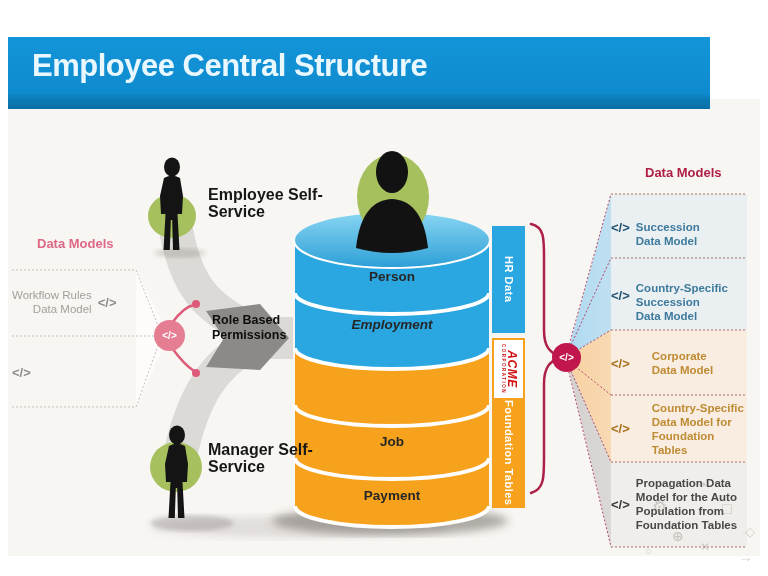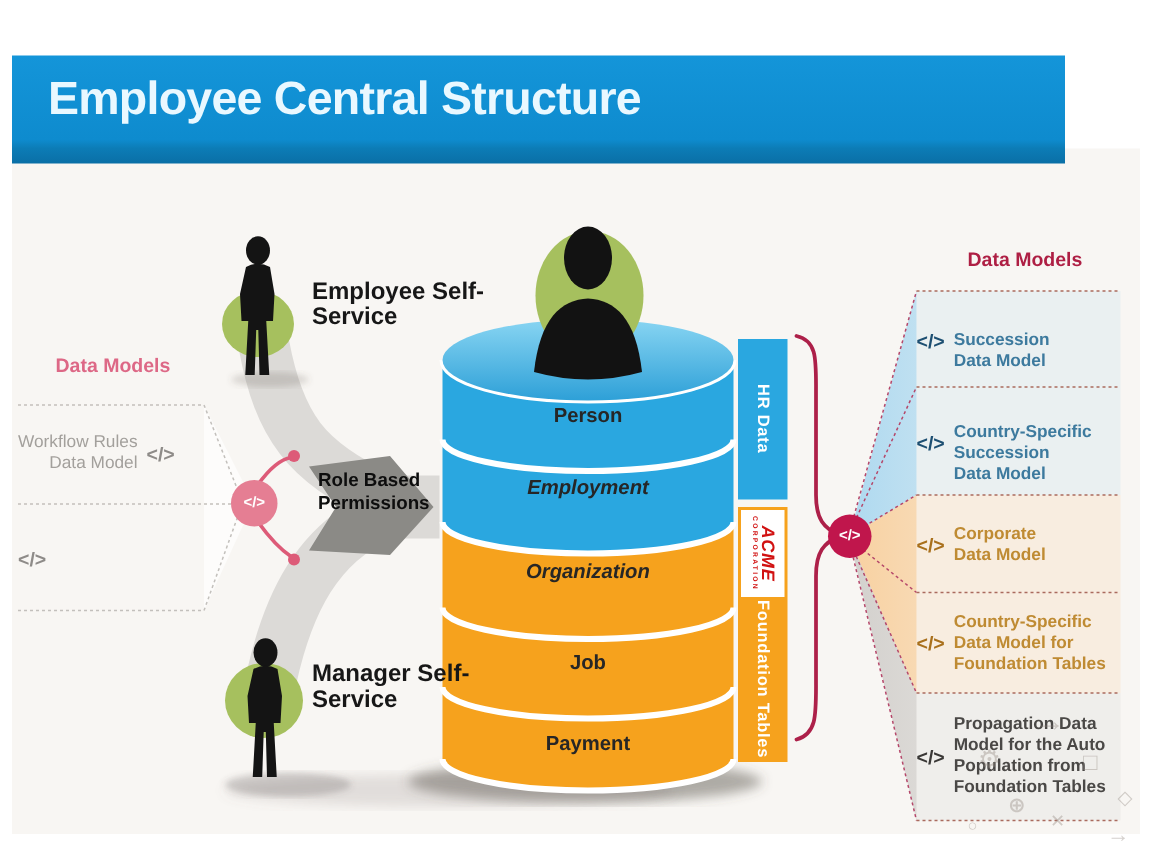--- a/index.html
+++ b/index.html
@@ -61,21 +61,21 @@
                     letter-spacing:1.5px; line-height:5px; }
   .fnd-text { position:absolute; left:0; top:62px; width:100%; height:106px; }
 
   
   .r-title { position:absolute; left:645px; top:165px; font-size:13px; font-weight:bold; color:#ae1f44; }
   .r-item { position:absolute; left:611px; width:138px;
             display:flex; align-items:center; gap:6px; }
   .r-item .lbl { font-size:11.5px; line-height:14px; font-weight:600; }
   .r-item .ico { font-size:13px; font-weight:bold; }
   .c-blue   .lbl { color:#3d7a9e;margin-top:13px; }  .c-blue   .ico { color:#1d4f72; }
-  .c-orange .lbl { color:#bf8b33; }  .c-orange .ico { color:#a9701c; }
+  .c-orange .lbl { color:#bf8b33;margin-left:16px; }  .c-orange .ico { color:#a9701c; }
   .c-dark   .lbl { color:#4a4846; }  .c-dark   .ico { color:#3a3836; }
 
   
   .wm { position:absolute; color:rgba(145,135,125,0.38); font-weight:bold; }
 </style>
 </head>
 <body>
 
 <div class="stage">
 
@@ -219,21 +219,20 @@
 
   <div class="node node-pink">
     <span>&lt;/&gt;</span>
   </div>
   <div class="node node-crimson">
     <span>&lt;/&gt;</span>
   </div>
 
   <div class="cyl-lbl" style="top:269px;">Person</div>
   <div class="cyl-lbl italic" style="top:317px;">Employment</div>
-  <div class="cyl-lbl italic" style="top:373px;">Organization</div>
   <div class="cyl-lbl" style="top:488px;">Payment</div>
   <div class="cyl-lbl" style="top:434px;">Job</div>
 
   <div class="band band-hr">
     <span class="vtext">HR Data</span>
   </div>
   <div class="band band-fnd">
     <span class="logo-box">
       <span class="logo-rot">
         <span class="big">ACME</span>

